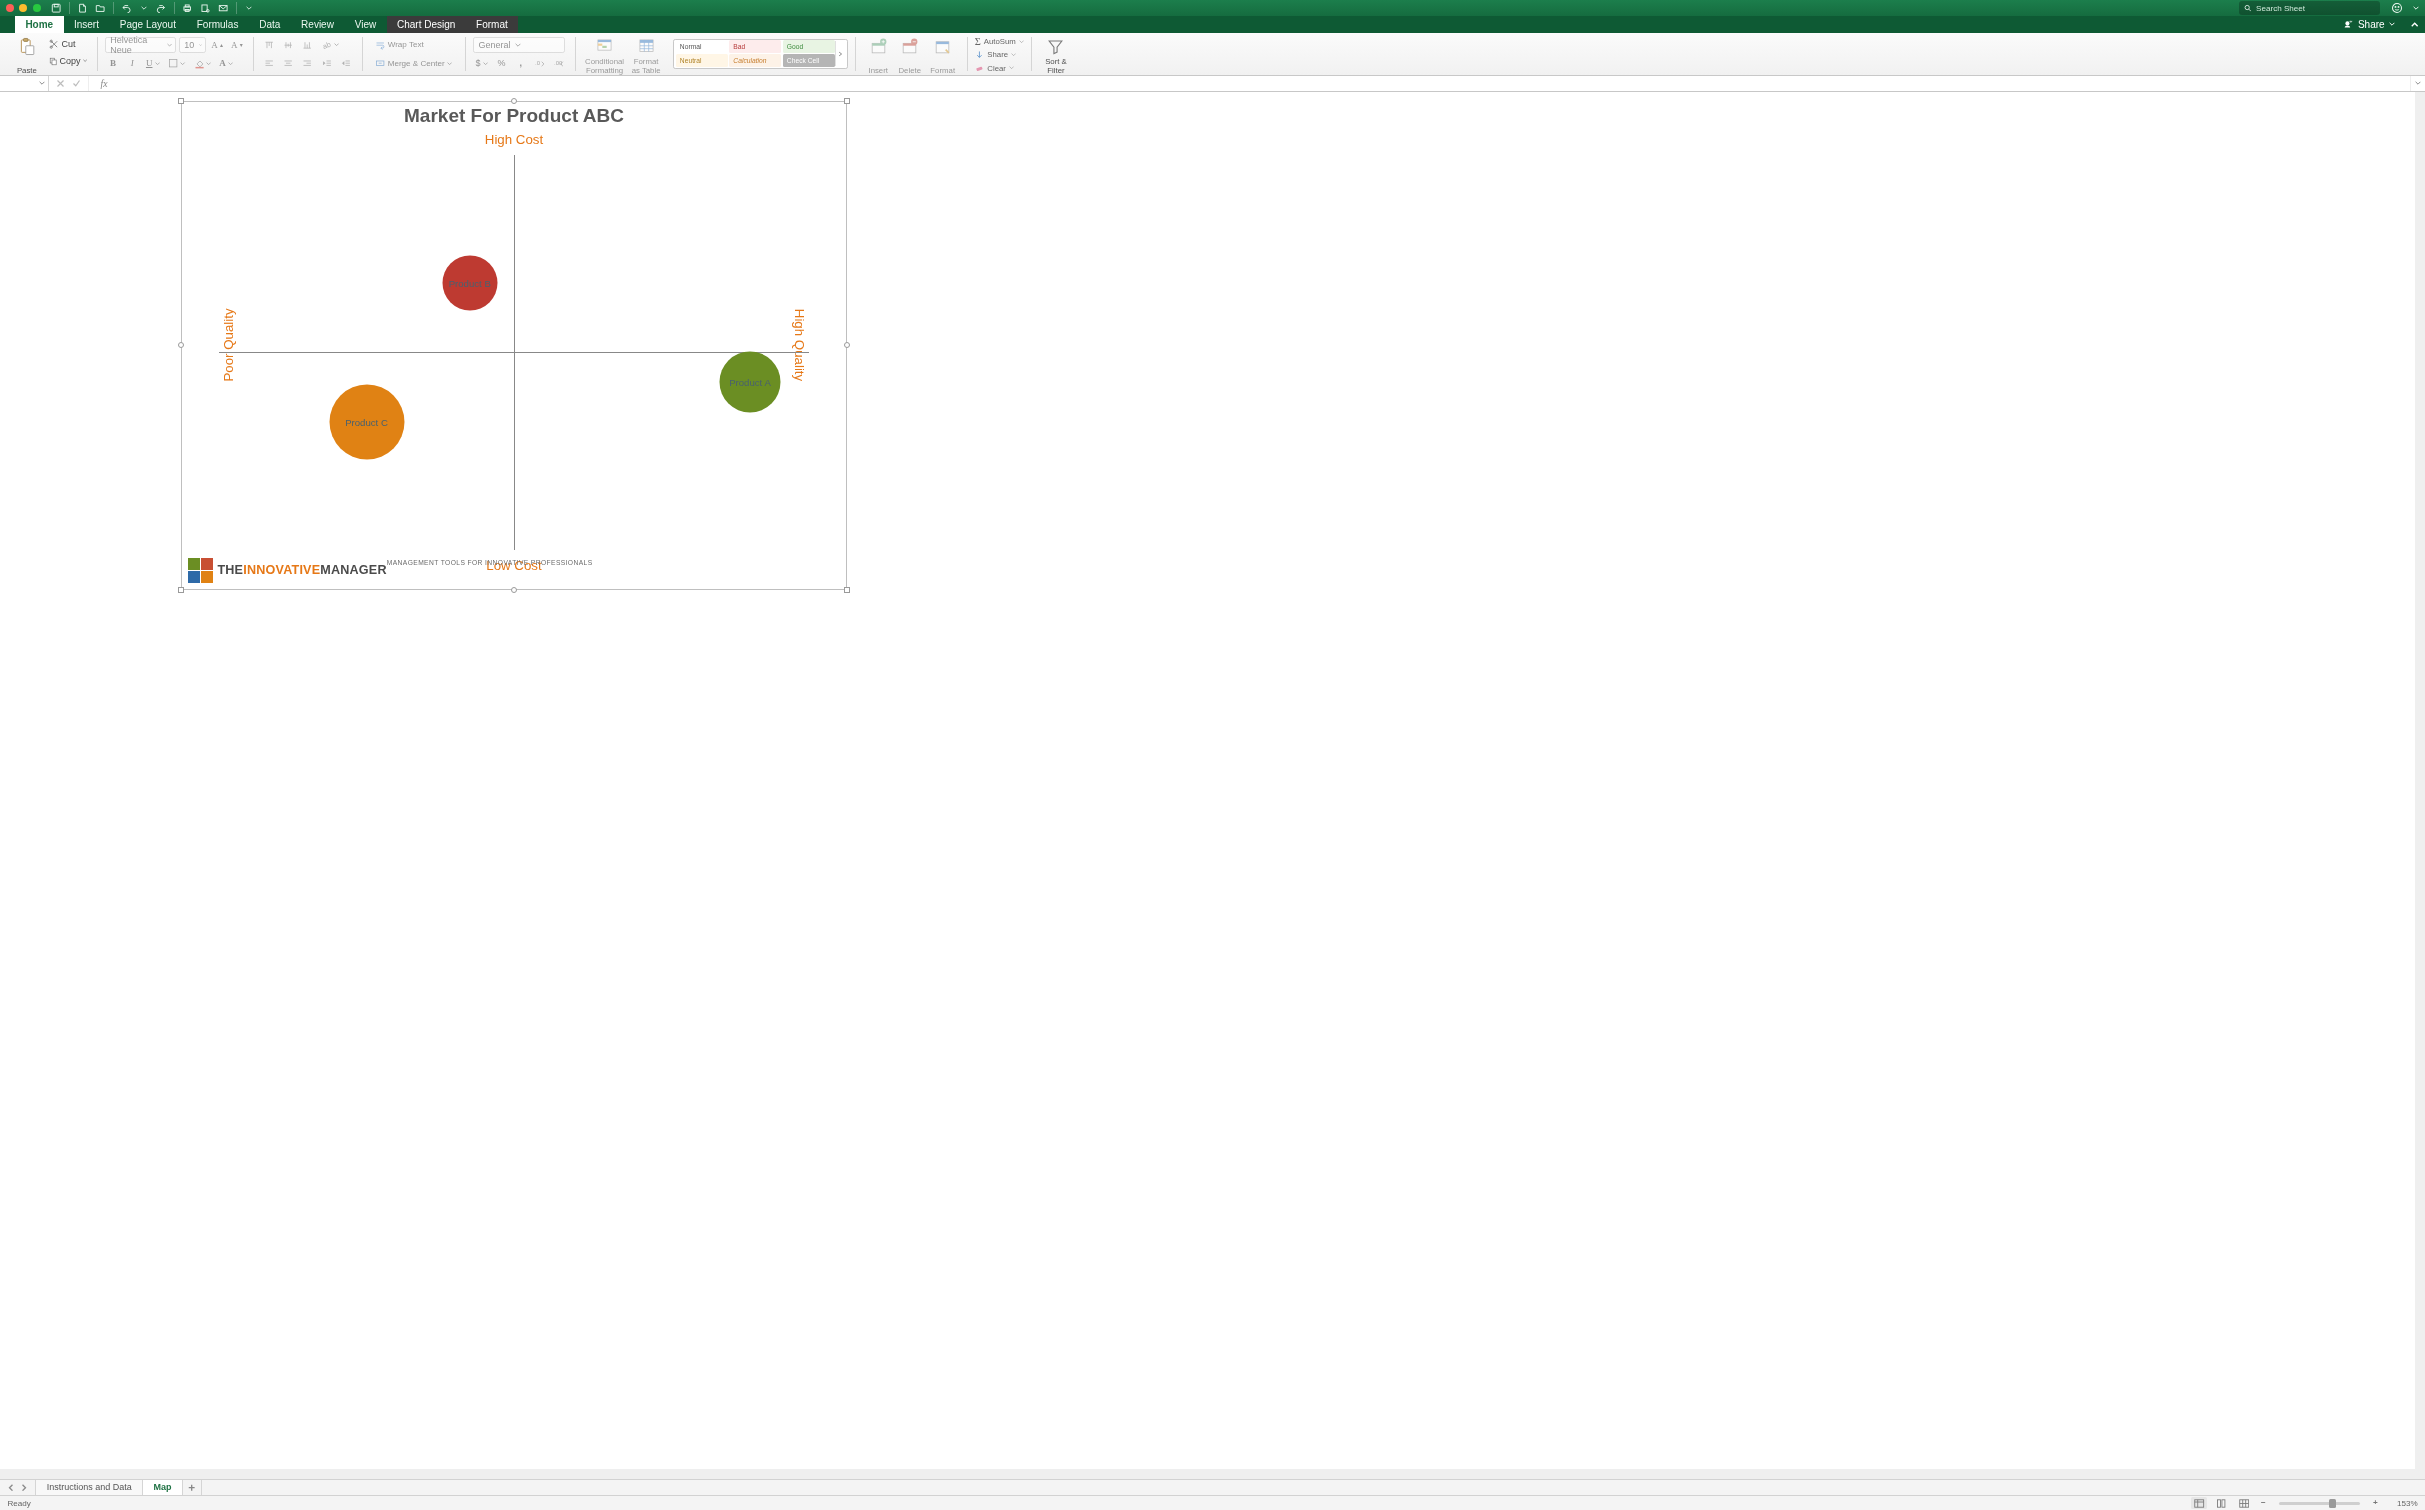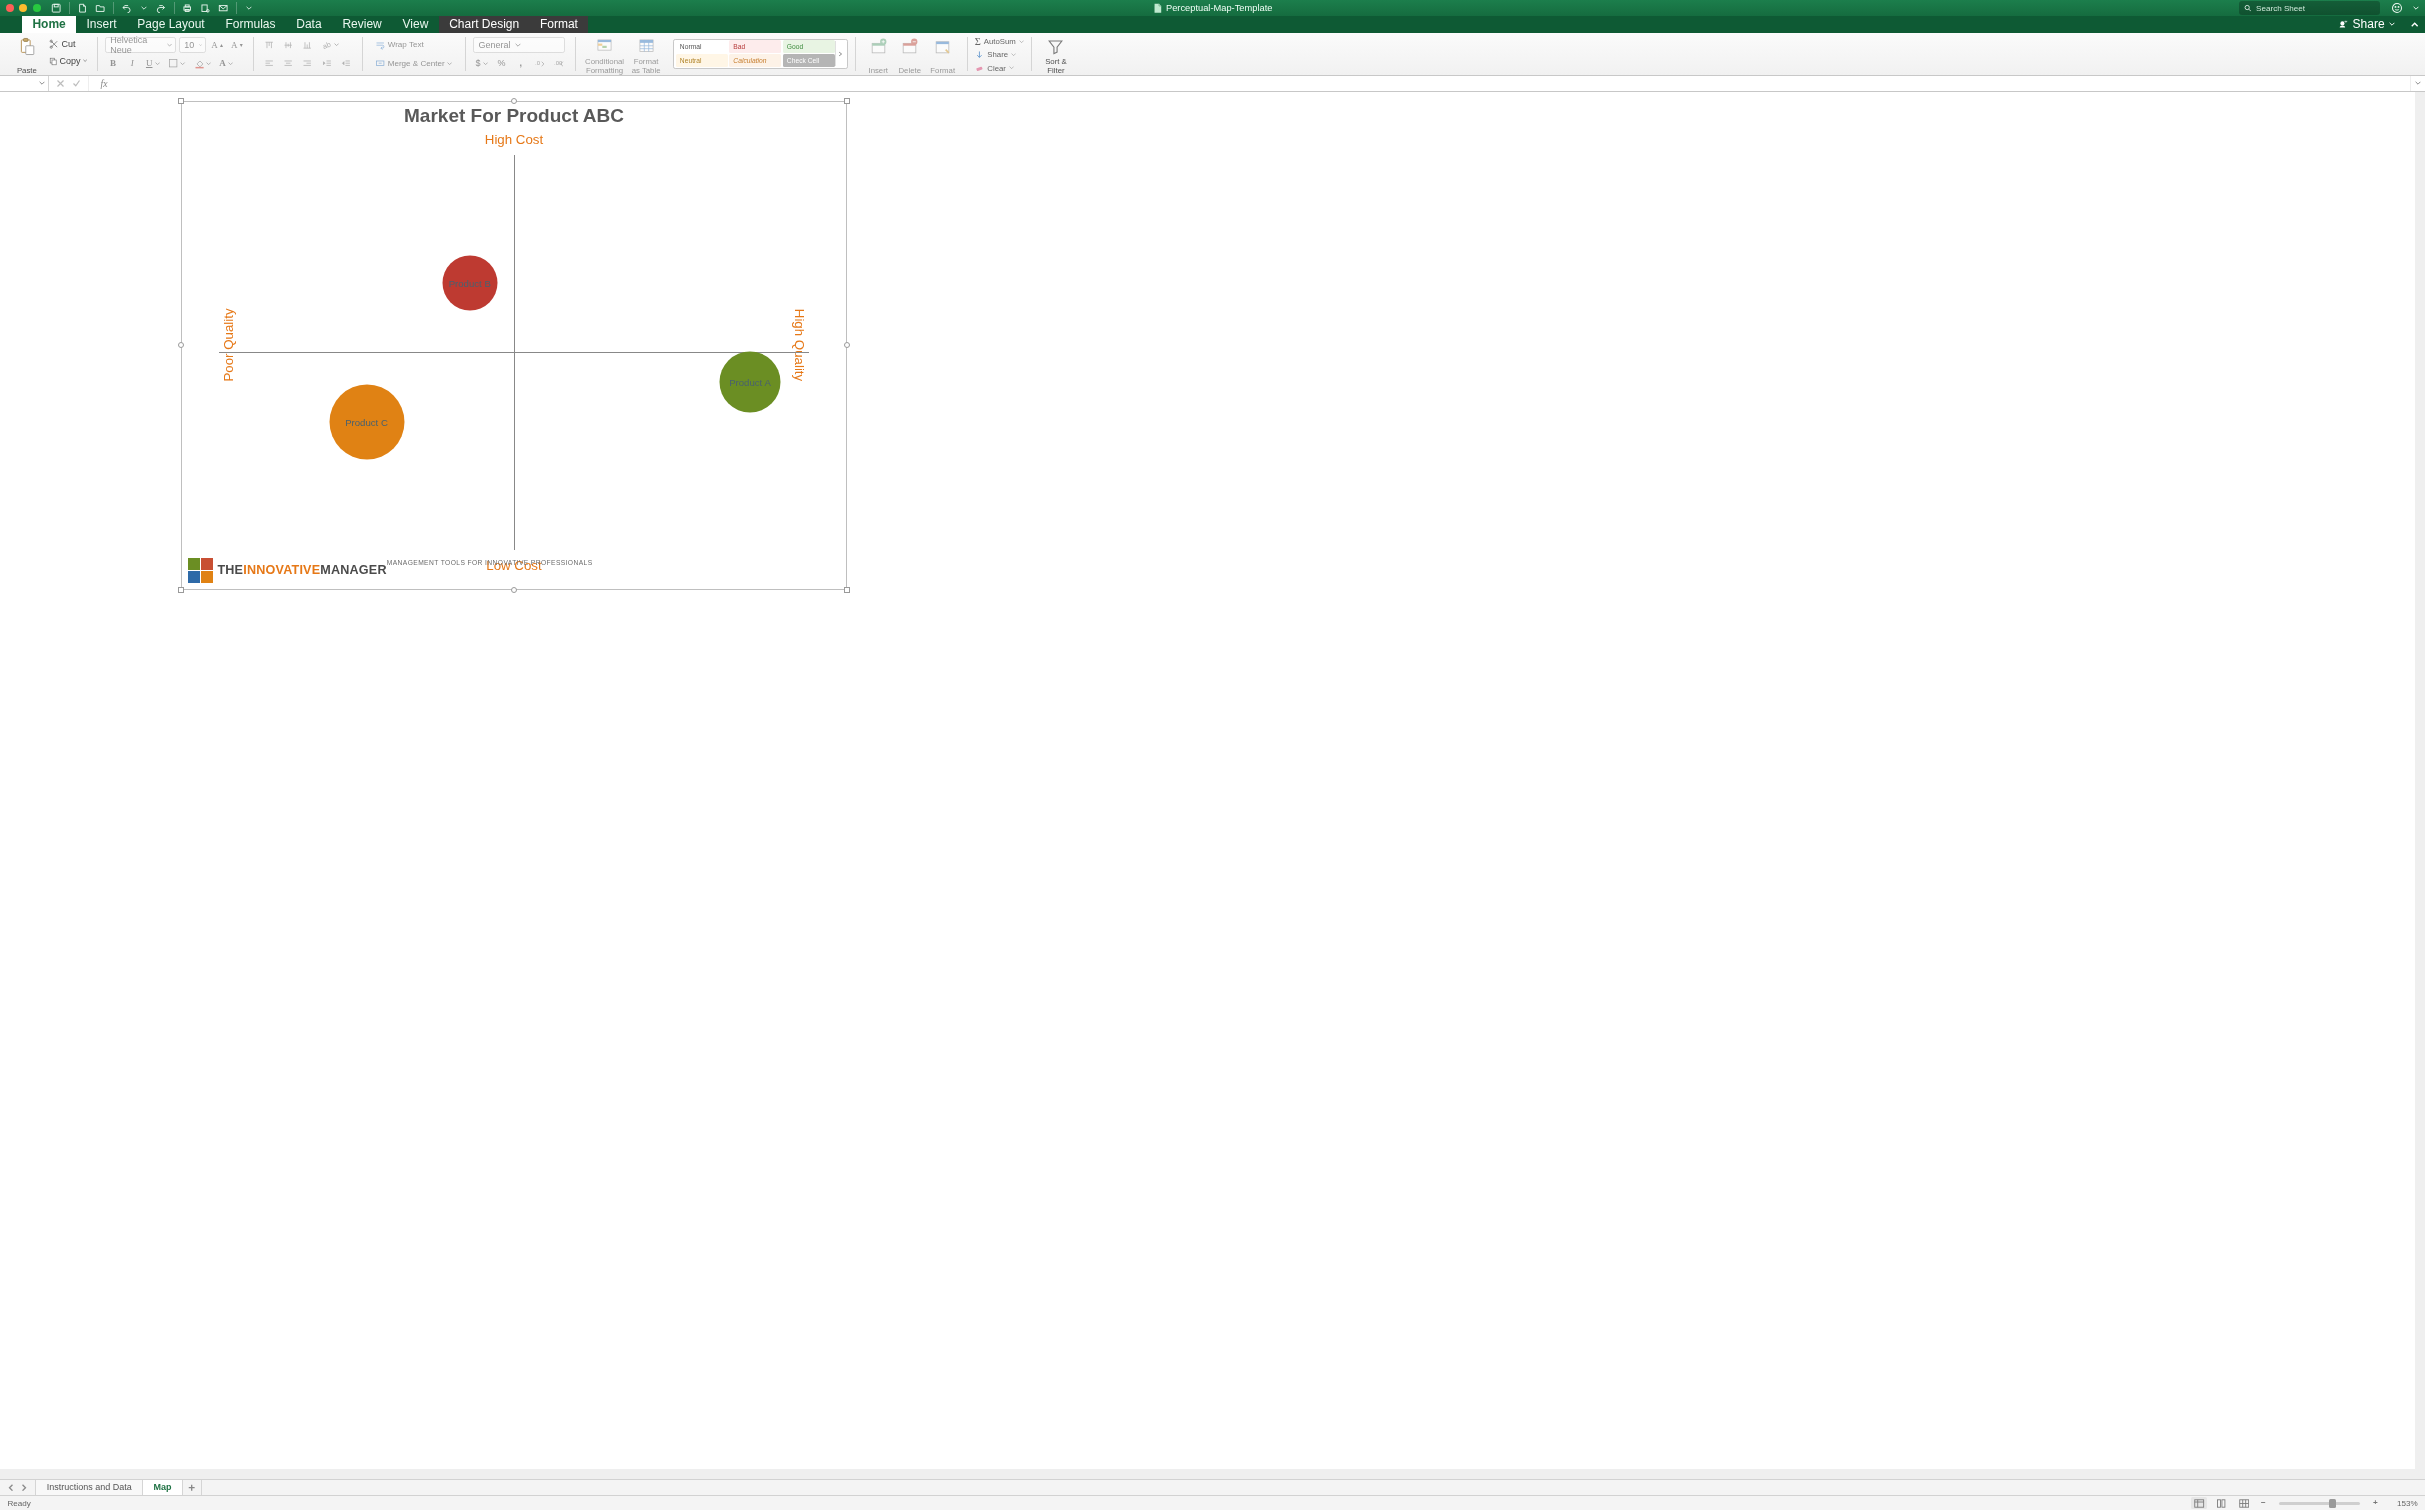--- a/index.html
+++ b/index.html
@@ -71,21 +71,21 @@
     font-size:8.1px;width:100%;
   }
   .search-box input::placeholder{color:#cfe9d9;}
   .smiley{width:18px;height:15px;display:flex;align-items:center;justify-content:center;}
   .smiley svg{width:12px;height:12px;fill:none;stroke:#eaf7ef;stroke-width:1.4;}
   .smiley-caret svg{width:6px;height:6px;stroke:#eaf7ef;fill:none;stroke-width:1.6;}
 
   
   .tabstrip{
     height:16.3px;background:var(--green-dark);display:flex;align-items:stretch;
-    color:#fff;font-size:12px;padding-left:22px;flex-shrink:0;position:relative;
+    color:#fff;font-size:10px;padding-left:15px;flex-shrink:0;position:relative;
   }
   .tab{
     padding:0 10.4px;display:flex;align-items:center;cursor:default;
     color:#eaf7ef;
   }
   .tab.active{background:#fff;color:#1f7244;font-weight:600;}
   .tab.dark{background:#3b3b3b;color:#fff;}
   .share{
     margin-left:auto;padding:0 9px;display:flex;align-items:center;gap:4.4px;color:#fff;
   }
@@ -300,27 +300,20 @@
           <rect x="2" y="4" width="12" height="8"></rect>
           <path d="M2 4l6 5 6-5"></path>
         </svg>
       </div>
     <div class="sep"></div>
     <div class="qat-btn caret">
         <svg viewBox="0 0 10 10">
           <path d="M1 3l4 4 4-4"></path>
         </svg>
       </div>
-  </div>
-  <div class="title-center">
-    <svg viewBox="0 0 12 14">
-        <path d="M2 1h6l3 3v9H2z" fill="#bfe9cf"></path>
-        <path d="M8 1v3h3" fill="none" stroke="#6fae86" stroke-width="1"></path>
-      </svg>
-    <span>Perceptual-Map-Template</span>
   </div>
   <div class="search-wrap">
     <div class="search-box">
       <svg viewBox="0 0 14 14">
           <circle cx="6" cy="6" r="4"></circle>
           <path d="M9 9l4 4"></path>
         </svg>
       <input placeholder="Search Sheet" style="">
     </div>
     <div class="smiley">

